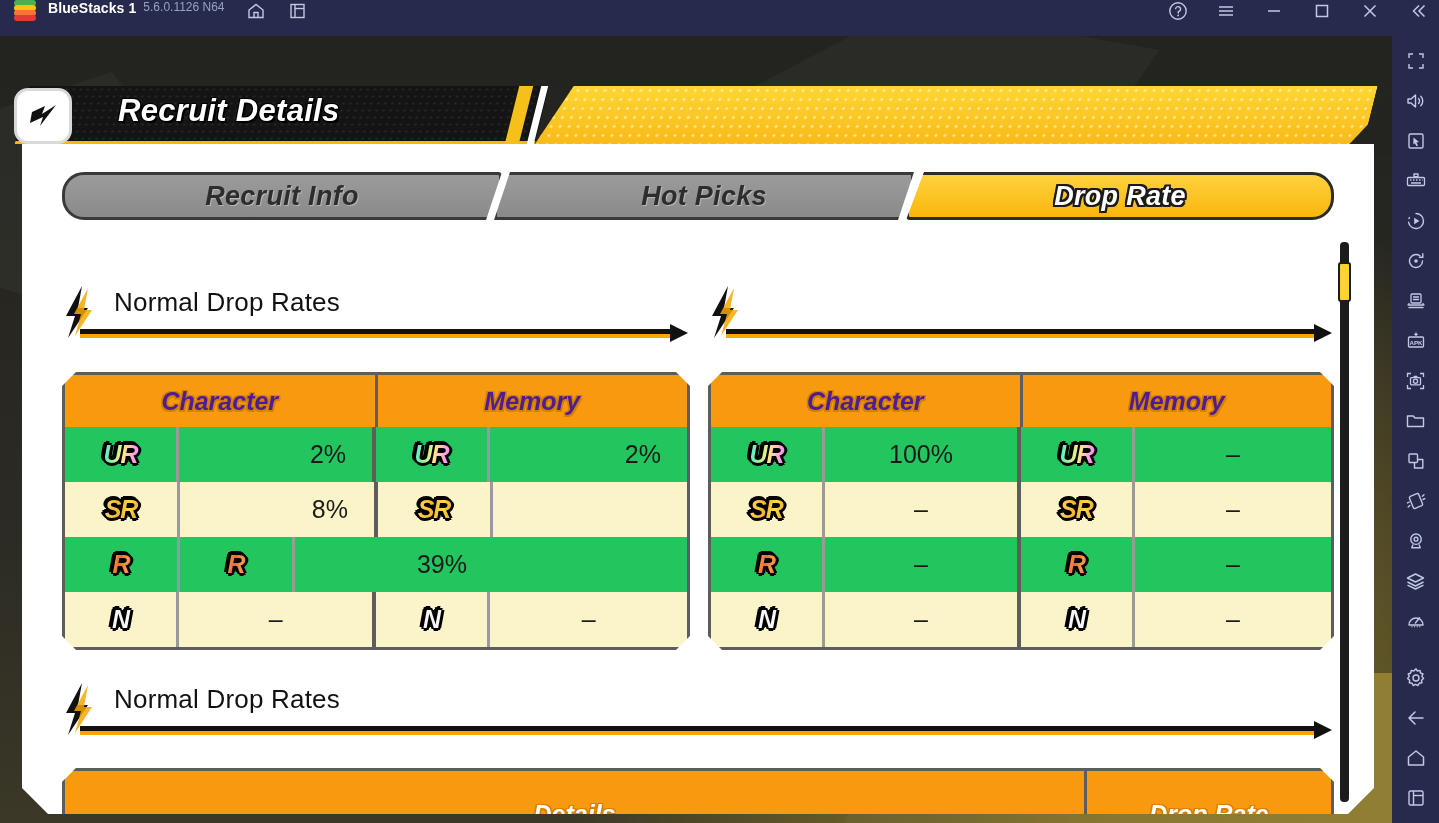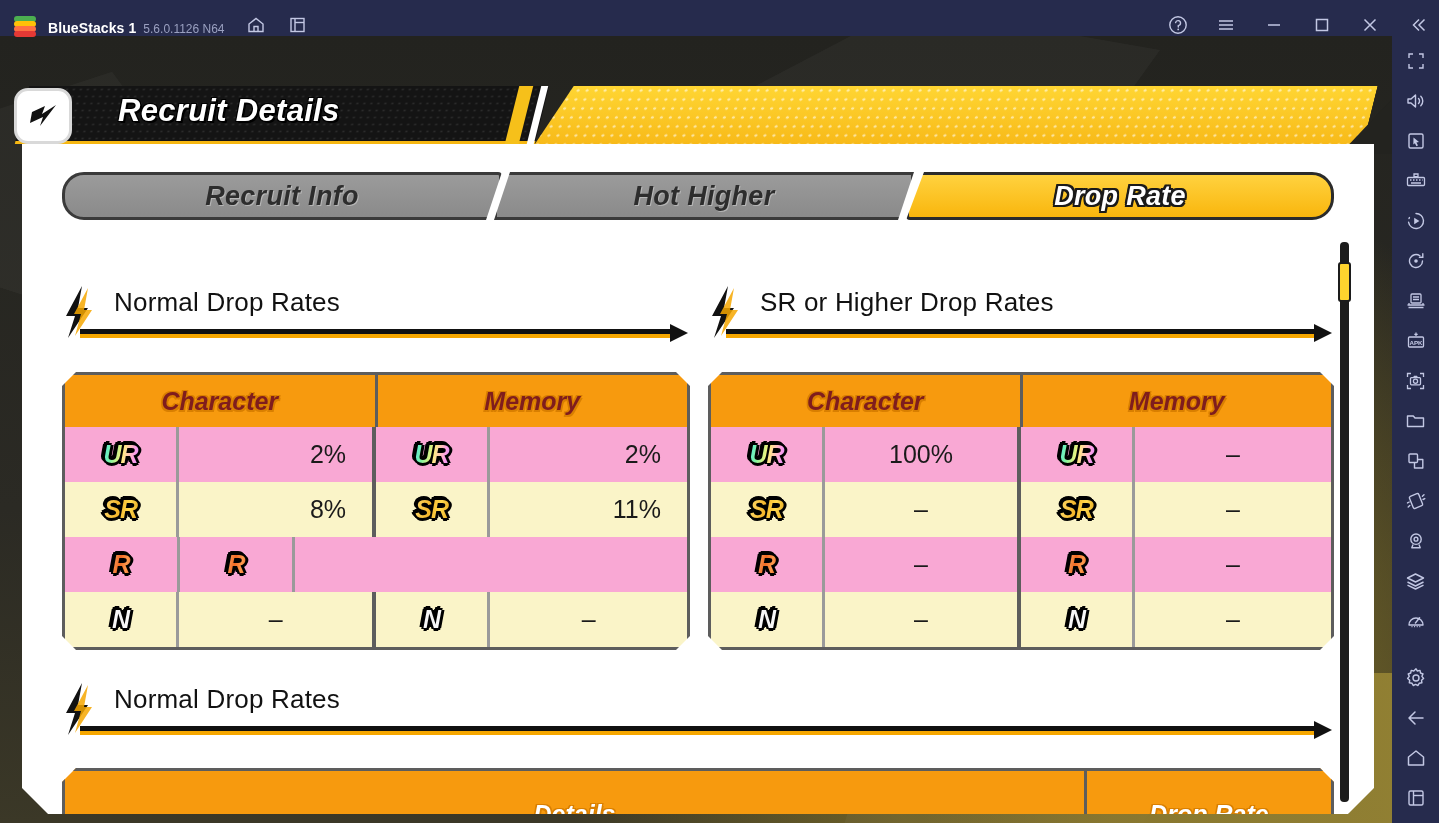--- a/index.html
+++ b/index.html
@@ -5,21 +5,21 @@
   * { box-sizing: border-box; margin: 0; padding: 0; }
   html, body {
     width: 1439px; height: 823px; overflow: hidden;
     background: #1e2340;
     font-family: "Liberation Sans", sans-serif;
   }
 
   
   #titlebar {
     position: absolute; left: 0; top: 0; width: 1439px; height: 36px;
-    background: #262b4d; display: flex; align-items: flex-end;
+    background: #262b4d; display: flex; align-items: flex-start;
     z-index: 40;
   }
   #bs-logo {
     width: 22px; height: 20px; margin-left: 14px; position: relative;
   }
   #bs-logo i { position:absolute; left:0; width:22px; height:6px; border-radius:3px; display:block; }
   #bs-logo i:nth-child(1){ top:0;  background:#4caf50; }
   #bs-logo i:nth-child(2){ top:5px; background:#ffc107; }
   #bs-logo i:nth-child(3){ top:10px; background:#ff7043; }
   #bs-logo i:nth-child(4){ top:15px; background:#e53935; }
@@ -169,28 +169,28 @@
   .rate-table {
     position:absolute; border:3px solid #5d5d5d; background:#fff;
     border-radius:6px;
     clip-path: polygon(14px 0, calc(100% - 14px) 0, 100% 14px,
                        100% calc(100% - 14px), calc(100% - 14px) 100%,
                        14px 100%, 0 calc(100% - 14px), 0 14px);
   }
   .rt-head { display:flex; height:52px; background:#f79a0e; }
   .rt-head > div {
     flex:1; display:flex; align-items:center; justify-content:center;
-    color:#7f1d1d; font-size:25px; font-weight:bold; font-style:italic;
+    color:#4c1d95; font-size:25px; font-weight:bold; font-style:italic;
     text-shadow: 1.5px 1.5px 0 #d97f00, -1.5px -1.5px 0 #d97f00,
                  1.5px -1.5px 0 #d97f00, -1.5px 1.5px 0 #d97f00;
     border-right:3px solid #5d5d5d;
   }
   .rt-head > div:last-child { border-right:none; }
   .rt-row { display:flex; height:55px; }
-  .rt-row.odd  { background:#f9a8d4; }
+  .rt-row.odd  { background:#22c55e; }
   .rt-row.even { background:#faf4c8; }
   .rt-cell-badge {
     width:115px; display:flex; align-items:center; justify-content:center;
     border-right:3px solid #9a9a9a;
   }
   .rt-cell-val {
     width:198px; display:flex; align-items:center; justify-content:flex-end;
     padding-right:26px; font-size:25px; color:#1a1a1a;
     border-right:4px solid #5d5d5d;
   }
@@ -320,41 +320,40 @@
       <path d="M30 4 L16 13 L19 5 L6 11 L4 22 L17 16 L14 25 Z" fill="#111"></path>
     </svg>
   </div>
   <div id="hdr-title">Recruit Details</div>
 
   <div id="panel">
    <div id="panel-inner">
 
     <div id="tabs">
       <div class="tab inactive" id="tab0">Recruit Info</div>
-      <div class="tab inactive" id="tab1">Hot Higher</div>
+      <div class="tab inactive" id="tab1">Hot Picks</div>
       <div class="tab active" id="tab2">Drop Rate</div>
     </div>
 
 
     <div class="section-head" style="left:40px; top:138px; width:628px;">
       <svg class="sh-bolt" viewBox="0 0 34 52">
         <path d="M20 0 L4 30 L13 30 L6 52 L26 22 L16 22 Z" fill="#111"></path>
         <path d="M26 2 L12 28 L19 28 L13 50 L30 24 L22 24 Z" fill="#f6a700" opacity=".85"></path>
       </svg>
       <div class="sh-text">Normal Drop Rates</div>
       <div class="sh-bar" style="width:590px;"></div>
       <div class="sh-arrow" style="left:608px;"></div>
     </div>
 
     <div class="section-head" style="left:686px; top:138px; width:626px;">
       <svg class="sh-bolt" viewBox="0 0 34 52">
         <path d="M20 0 L4 30 L13 30 L6 52 L26 22 L16 22 Z" fill="#111"></path>
         <path d="M26 2 L12 28 L19 28 L13 50 L30 24 L22 24 Z" fill="#f6a700" opacity=".85"></path>
       </svg>
-      <div class="sh-text">SR or Higher Drop Rates</div>
       <div class="sh-bar" style="width:588px;"></div>
       <div class="sh-arrow" style="left:606px;"></div>
     </div>
 
     <div class="rate-table" style="left:40px; top:228px; width:628px;">
       <div class="rt-head">
         <div>Character</div>
         <div>Memory</div>
       </div>
 
@@ -370,30 +369,30 @@
       </div>
 
       <div class="rt-row even">
         <div class="rt-cell-badge">
           <span class="badge sr">SR</span>
             </div>
         <div class="rt-cell-val">8%</div>
         <div class="rt-cell-badge">
           <span class="badge sr">SR</span>
             </div>
-        <div class="rt-cell-val last">11%</div>
       </div>
 
       <div class="rt-row odd">
         <div class="rt-cell-badge">
           <span class="badge r">R</span>
             </div>
         <div class="rt-cell-badge">
           <span class="badge r">R</span>
             </div>
+        <div class="rt-cell-val last">39%</div>
       </div>
 
       <div class="rt-row even">
         <div class="rt-cell-badge">
           <span class="badge n">N</span>
             </div>
         <div class="rt-cell-val center">–</div>
         <div class="rt-cell-badge">
           <span class="badge n">N</span>
             </div>

